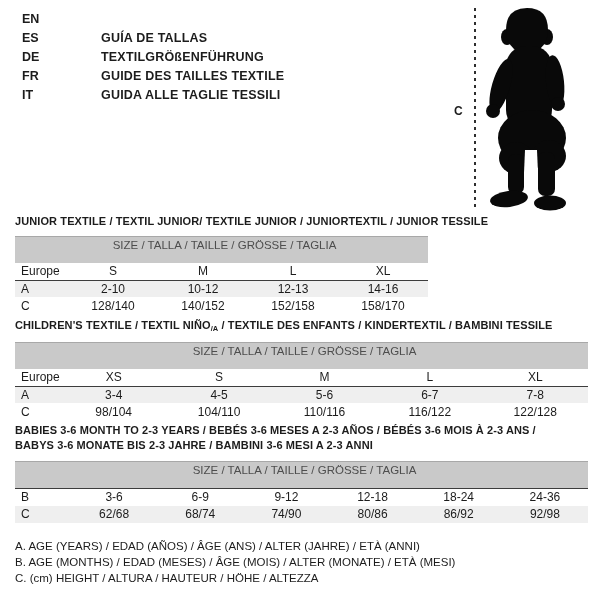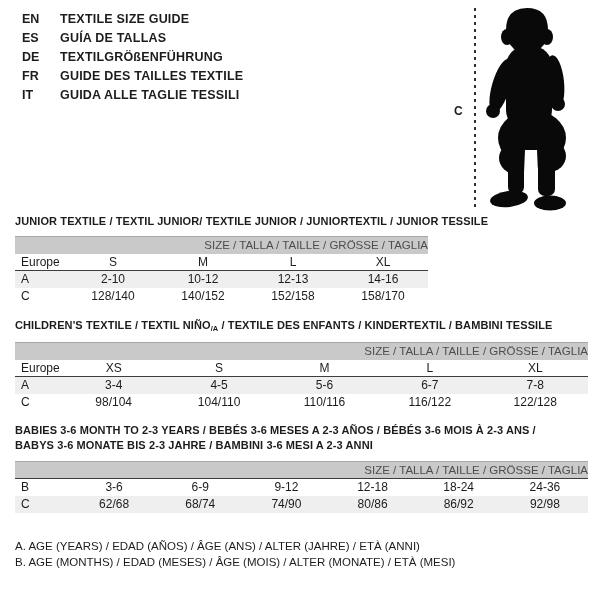--- a/index.html
+++ b/index.html
@@ -2,59 +2,58 @@
 <html><head>
 <meta charset="utf-8">
 <style>
   * { margin: 0; padding: 0; box-sizing: border-box; }
   html, body { width: 600px; height: 600px; background: #fff; }
   body { font-family: "Liberation Sans", sans-serif; color: #1c1c1c; }
   #stage { position: relative; width: 600px; height: 600px; overflow: hidden; }
 
   
   .lang-list { position: absolute; top: 10px; left: 22px; }
-  .lang-row { display: flex; line-height: 19px; }
+  .lang-row { display: flex; line-height: 19px; gap: 41px; }
   .lang-code { width: 38px; font-weight: bold; font-size: 12.5px; }
   .lang-title { font-weight: bold; font-size: 12.5px; letter-spacing: 0.2px; }
 
   
   .figure-area { position: absolute; top: 0; left: 440px; width: 160px; height: 220px; }
   .measure-line { position: absolute; left: 34px; top: 8px; width: 2px; height: 200px;
     background: repeating-linear-gradient(to bottom, #2e2e2e 0 3px, transparent 3px 7px); }
   .measure-label { position: absolute; left: 14px; top: 104px; font-weight: bold; font-size: 12px; }
   .baby-svg { position: absolute; left: 40px; top: 0; }
 
   
   .section { position: absolute; left: 15px; }
   .sec-title { font-weight: bold; font-size: 11px; letter-spacing: 0.1px; margin-bottom: 9px; white-space: nowrap; }
   .sec-title .subsc { font-size: 7.5px; vertical-align: -2px; }
   .sec-title.two-line { line-height: 15px; margin-bottom: 8px; }
 
   table { border-collapse: collapse; table-layout: fixed; }
   th.size-bar { background: #c9c9c9; color: #4d4d4d; font-weight: normal; font-size: 11.5px;
-    text-align: right; padding: 2px 0 2px 6px; border-top: 1px solid #a8a8a8; height: 17px; }
+    text-align: center; padding: 2px 0 12px 6px; border-top: 1px solid #a8a8a8; height: 17px; }
   td { font-size: 12px; text-align: center; height: 17px; padding: 1px 0; color: #1c1c1c; }
   td:first-child { text-align: left; padding-left: 6px; }
   tr.rule-bottom td { border-bottom: 1px solid #3c3c3c; margin-top: 17px; }
   th.rule-bottom { border-bottom: 1px solid #3c3c3c; }
   tr.alt td { background: #efefef; }
 
   
   .notes { position: absolute; left: 15px; top: 538px; }
   .note-line { font-weight: normal; font-size: 11.5px; line-height: 16px; white-space: nowrap; }
 </style>
 </head>
 <body>
 
 <div id="stage">
 
   <div class="lang-list">
     <div class="lang-row">
       <span class="lang-code">EN</span>
-      <span class="lang-title">TEXTILE SIZE GUIDE</span>
     </div>
     <div class="lang-row">
       <span class="lang-code">ES</span>
       <span class="lang-title">GUÍA DE TALLAS</span>
     </div>
     <div class="lang-row">
       <span class="lang-code">DE</span>
       <span class="lang-title">TEXTILGRÖßENFÜHRUNG</span>
     </div>
     <div class="lang-row">
@@ -226,15 +225,16 @@
           <td>86/92</td>
           <td>92/98</td>
         </tr>
       </tbody>
     </table>
   </div>
 
   <div class="notes">
     <div class="note-line">A. AGE (YEARS) / EDAD (AÑOS) / ÂGE (ANS) / ALTER (JAHRE) / ETÀ (ANNI)</div>
     <div class="note-line">B. AGE (MONTHS) / EDAD (MESES) / ÂGE (MOIS) / ALTER (MONATE) / ETÀ (MESI)</div>
+    <div class="note-line">C. (cm) HEIGHT / ALTURA / HAUTEUR / HÖHE / ALTEZZA</div>
   </div>
 
 </div>
 
 </body></html>

